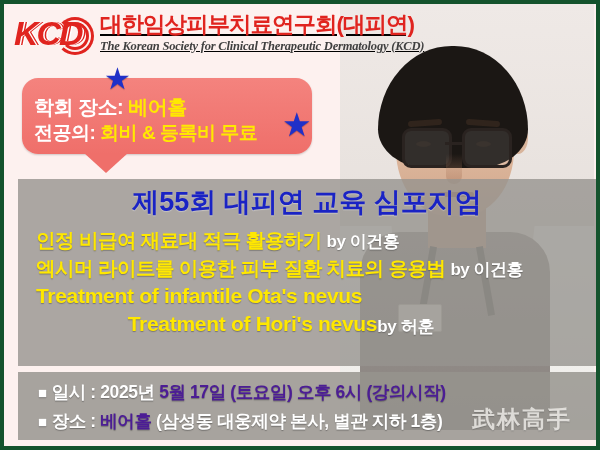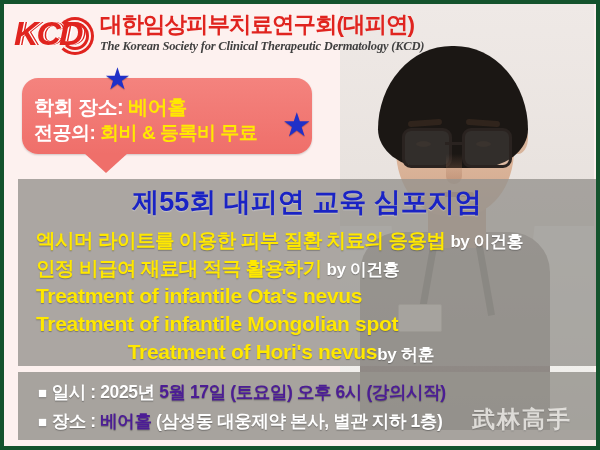--- a/index.html
+++ b/index.html
@@ -175,21 +175,21 @@
     right: -2px; top: 4px;
     width: 32px; height: 32px;
     border: 3px solid #e0241f;
     border-radius: 50%;
     border-left-color: transparent;
   }
   .logo-ring.inner {
     right: 3px; top: 9px;
     width: 22px; height: 22px;
   }
-  .org-block { line-height: 1; }
+  .org-block { line-height: 1; text-decoration: underline; }
   .org-kr {
     font-family: "Liberation Sans", sans-serif;
     font-size: 22.5px;
     font-weight: bold;
     color: #e0241f;
     letter-spacing: -1px;
     white-space: nowrap;
   }
   .org-en {
     font-family: "Liberation Serif", "DejaVu Serif", serif;
@@ -413,30 +413,29 @@
         <span class="hl">회비 &amp; 등록비 무료</span>
       </div>
       <div class="bubble-tail"></div>
     </div>
   </div>
 
   <div class="program">
     <div class="sym-title">제55회 대피연 교육 심포지엄</div>
 
     <div class="prog-line">
+      <span>인정 비급여 재료대 적극 활용하기</span>
+      <span class="by">by 이건홍</span>
+    </div>
+    <div class="prog-line">
       <span>엑시머 라이트를 이용한 피부 질환 치료의 응용법</span>
       <span class="by">by 이건홍</span>
     </div>
-    <div class="prog-line">
-      <span>인정 비급여 재료대 적극 활용하기</span>
-      <span class="by">by 이건홍</span>
-    </div>
 
     <div class="prog-line eng">Treatment of infantile Ota's nevus</div>
-    <div class="prog-line eng">Treatment of infantile Mongolian spot</div>
     <div class="prog-line eng eng-row">
       <span>Treatment of Hori's nevus</span>
       <span class="by">by 허훈</span>
     </div>
   </div>
 
   <div class="info">
     <div class="info-line">
       <span class="sq">■</span><span>일시 :</span>
       <span>2025년</span>

